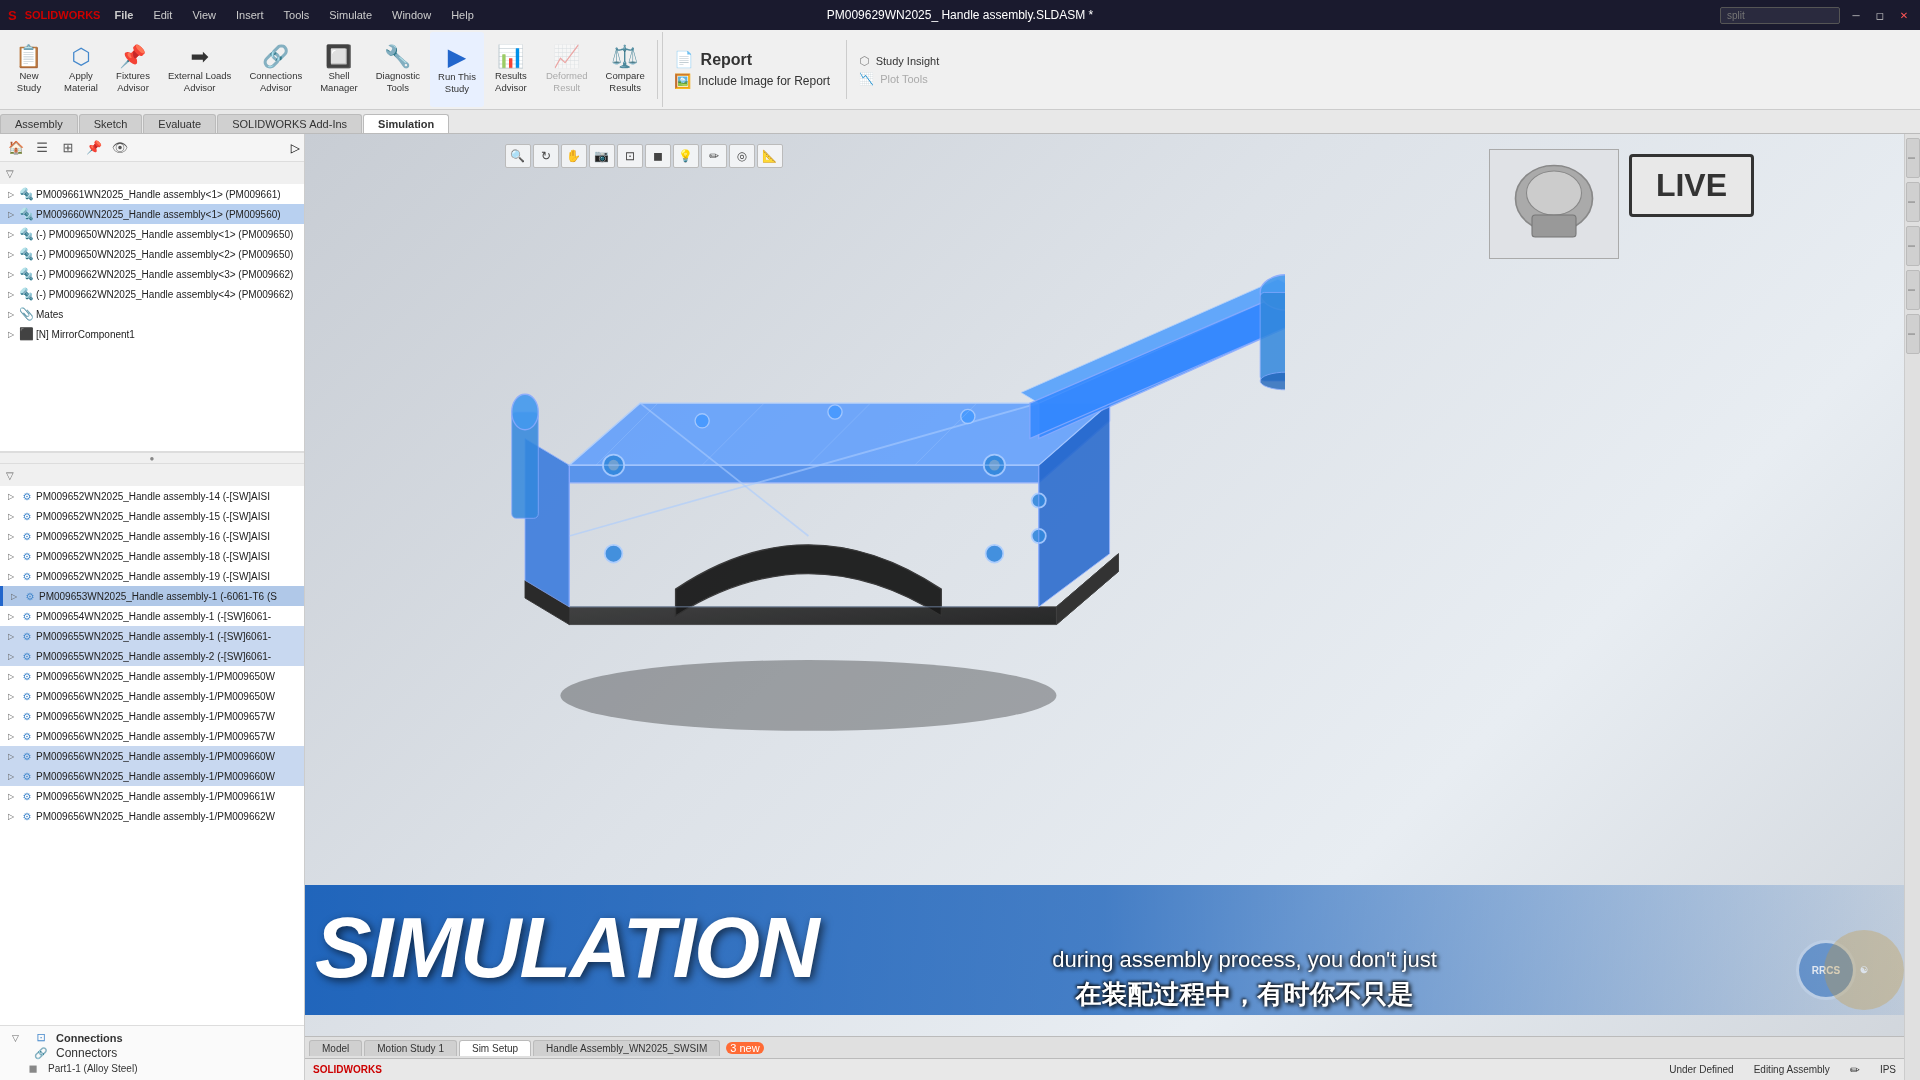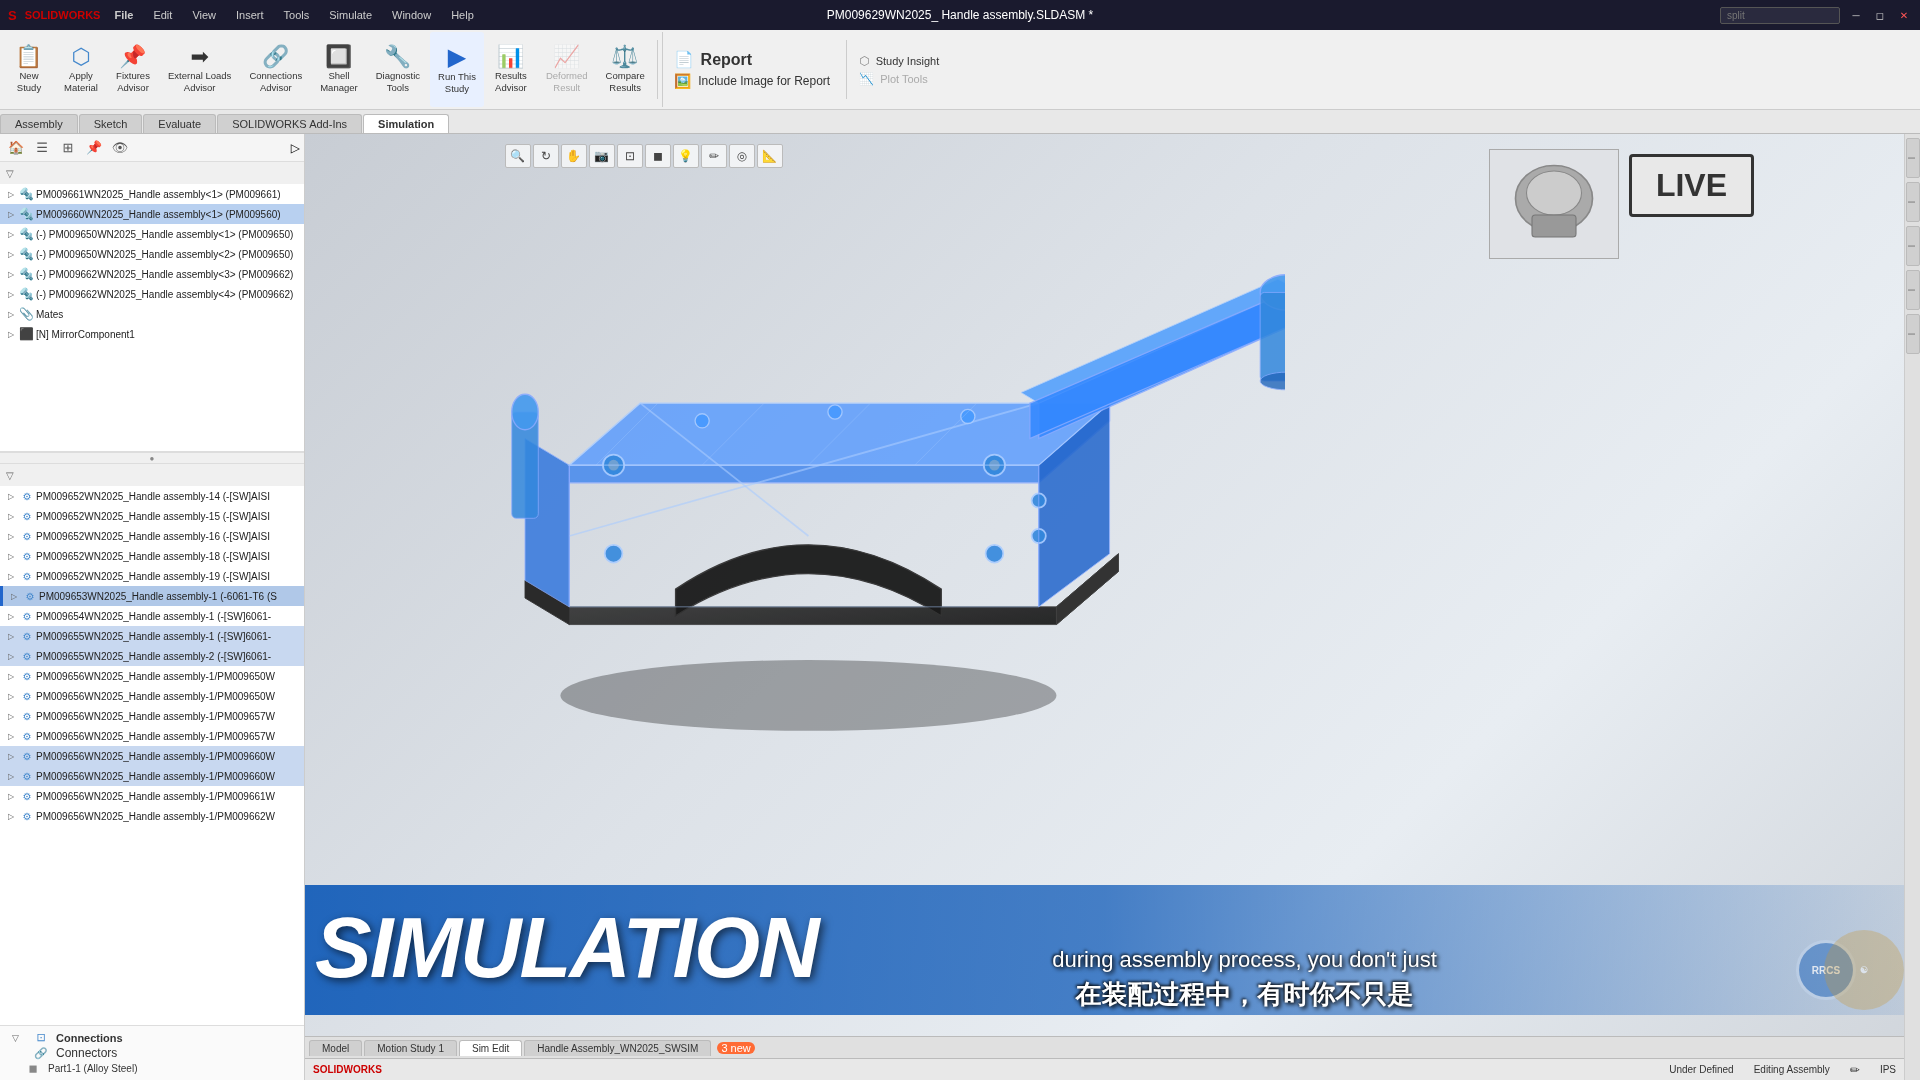--- a/index.html
+++ b/index.html
@@ -491,21 +491,21 @@
       <div style="width:60px; height:60px; background:rgba(0,80,180,0.7); border-radius:50%; display:flex; align-items:center; justify-content:center; color:white; font-size:10px; font-weight:bold; border:3px solid rgba(255,255,255,0.7);">RRCS</div>
     </div>
 
     <div style="position:absolute; bottom:70px; right:0; opacity:0.5; z-index:7;">
       <div style="width:80px; height:80px; background:rgba(200,150,50,0.6); border-radius:50%; display:flex; align-items:center; justify-content:center; color:white; font-size:9px; font-weight:bold;">☯</div>
     </div>
 
     <div id="bottom-tabs" style="position:absolute; bottom:22px; left:0; right:0; height:22px; background:#e0e0e0; border-top:1px solid #bbb; display:flex; align-items:center; gap:2px; padding:0 4px;">
       <div class="bottom-tab">Model</div>
       <div class="bottom-tab">Motion Study 1</div>
-      <div class="bottom-tab active">Sim Edit</div>
+      <div class="bottom-tab active">Sim Setup</div>
       <div class="bottom-tab">Handle Assembly_WN2025_SWSIM</div>
       <span class="new-badge">3 new</span>
     </div>
 
     <div id="bottom-bar" style="position:absolute; bottom:0; left:0; right:0; height:22px; background:#e8e8e8; border-top:1px solid #bbb; display:flex; align-items:center; padding:0 8px; gap:20px; font-size:10px; color:#333;">
       <span style="font-weight:bold; color:#cc0000;">SOLIDWORKS</span>
       <span style="flex:1"></span>
       <span>Under Defined</span>
       <span>Editing Assembly</span>
       <span style="font-size:12px;">✏</span>

